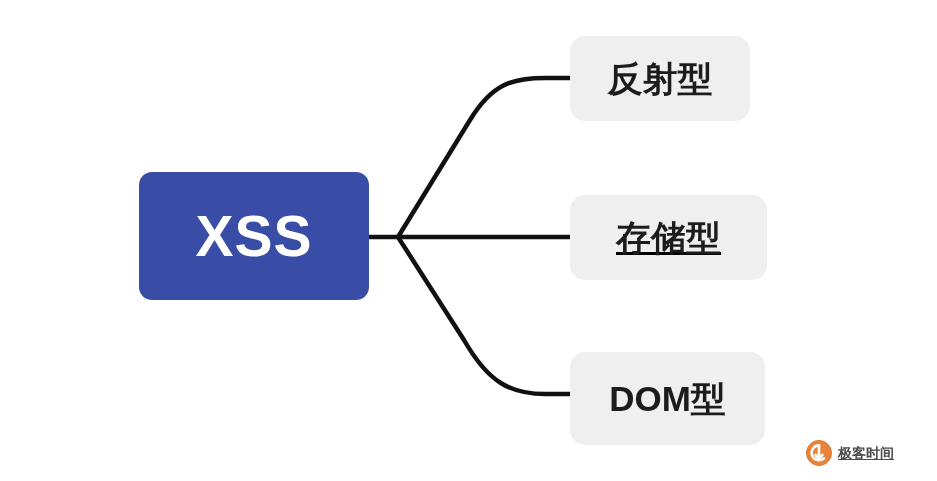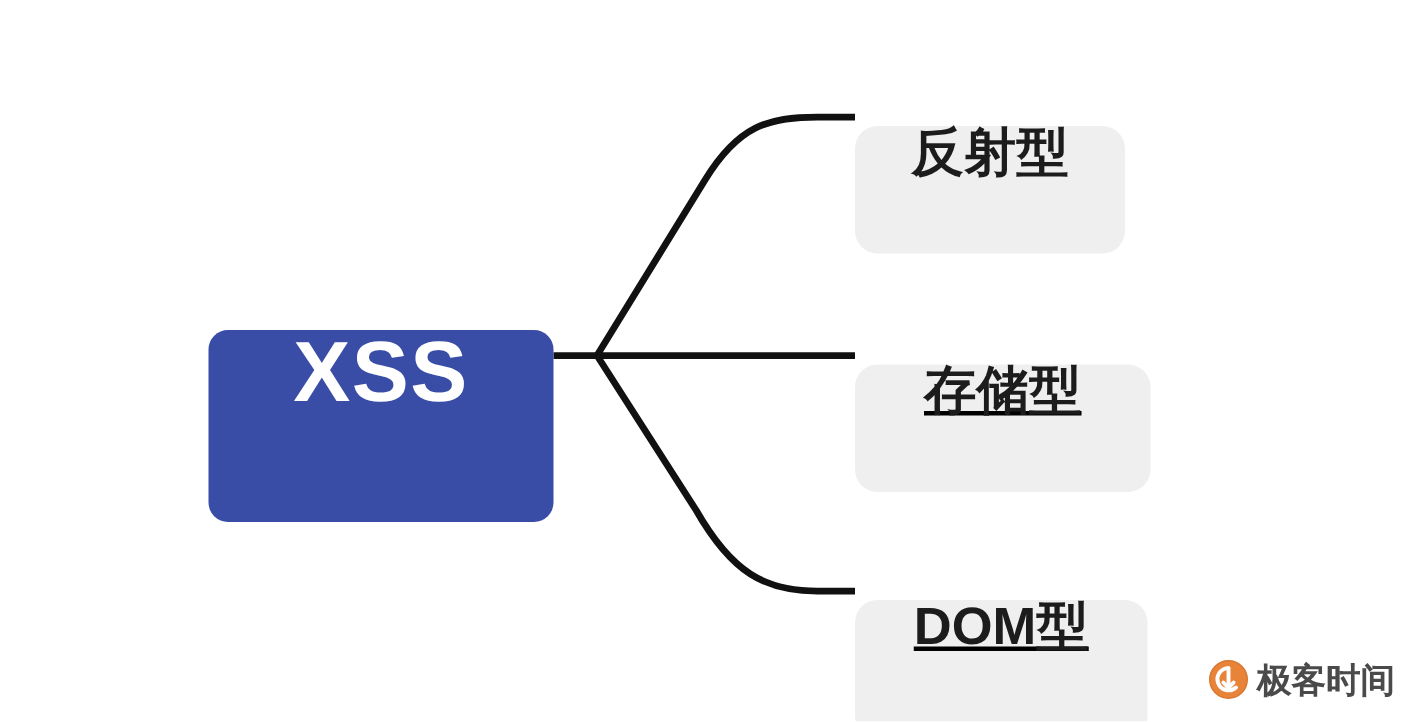--- a/index.html
+++ b/index.html
@@ -24,23 +24,23 @@
     left: 0;
     top: 0;
     width: 937px;
     height: 481px;
     pointer-events: none;
   }
   
   .node {
     position: absolute;
     display: flex;
+    align-items: center;
     justify-content: center;
     box-sizing: border-box;
-    margin-top: 48px;
   }
   .root-node {
     left: 139px;
     top: 172px;
     width: 230px;
     height: 128px;
     background: #3a4da6;
     border-radius: 13px;
   }
   .root-label {
@@ -58,38 +58,39 @@
   .child-label {
     color: #1c1c1c;
     font-size: 35px;
     font-weight: bold;
     letter-spacing: 0px;
     line-height: 1;
     font-family: "Liberation Sans", "DejaVu Sans", sans-serif;
   }
   #node-reflected { left: 570px; top: 36px;  width: 180px; height: 85px; }
   #node-stored    { left: 570px; top: 195px; width: 197px; height: 85px; text-decoration: underline; }
-  #node-dom       { left: 570px; top: 352px; width: 195px; height: 93px; text-decoration: underline; }
+  #node-dom       { left: 570px; top: 352px; width: 195px; height: 93px; }
 
   
   #watermark {
     position: absolute;
     left: 806px;
     top: 440px;
     display: flex;
     align-items: center;
     gap: 6px;
   }
   #watermark-text {
-    font-size: 23px;
+    font-size: 14px;
     font-weight: bold;
     color: #4a4a4a;
     line-height: 1;
     letter-spacing: 0px;
     font-family: "Liberation Sans", "DejaVu Sans", sans-serif;
+    text-decoration: underline;
   }
   .wm-logo { display: block; }
 </style>
 </head>
 <body>
 
 <div id="canvas">
 
   <svg id="connectors" viewBox="0 0 937 481" width="937" height="481" aria-hidden="true">
     <g fill="none" stroke="#111111" stroke-width="4.5" stroke-linecap="butt" stroke-linejoin="round">

